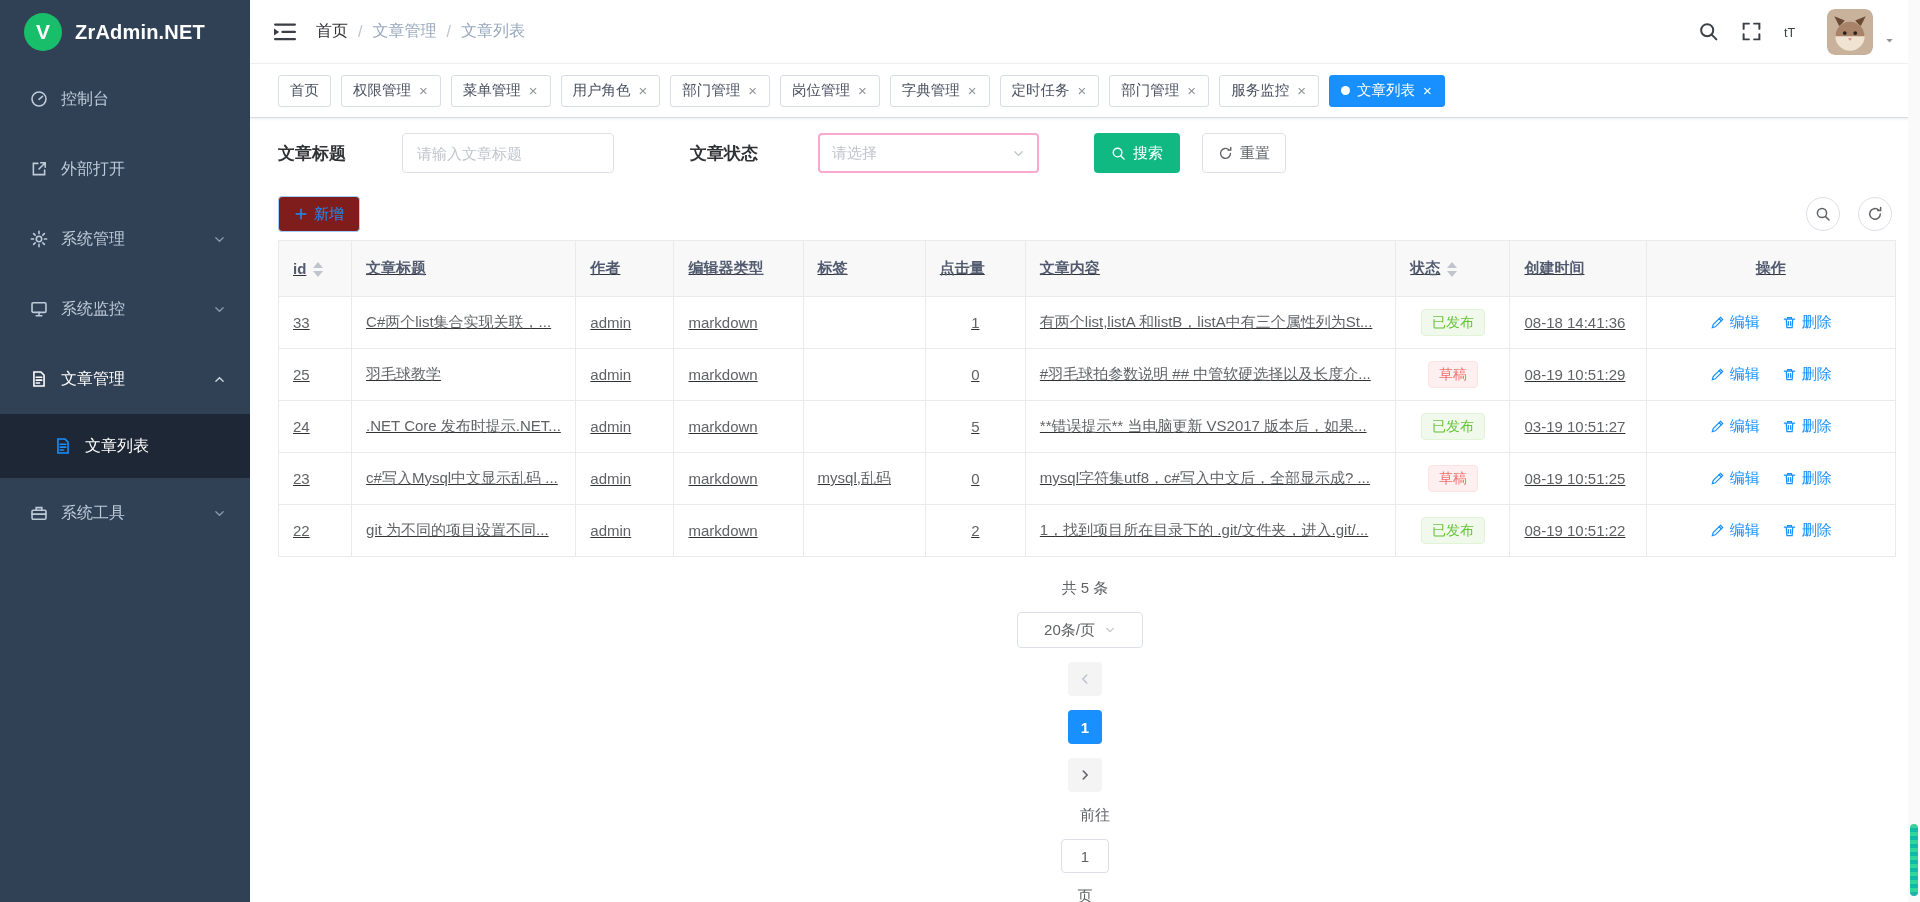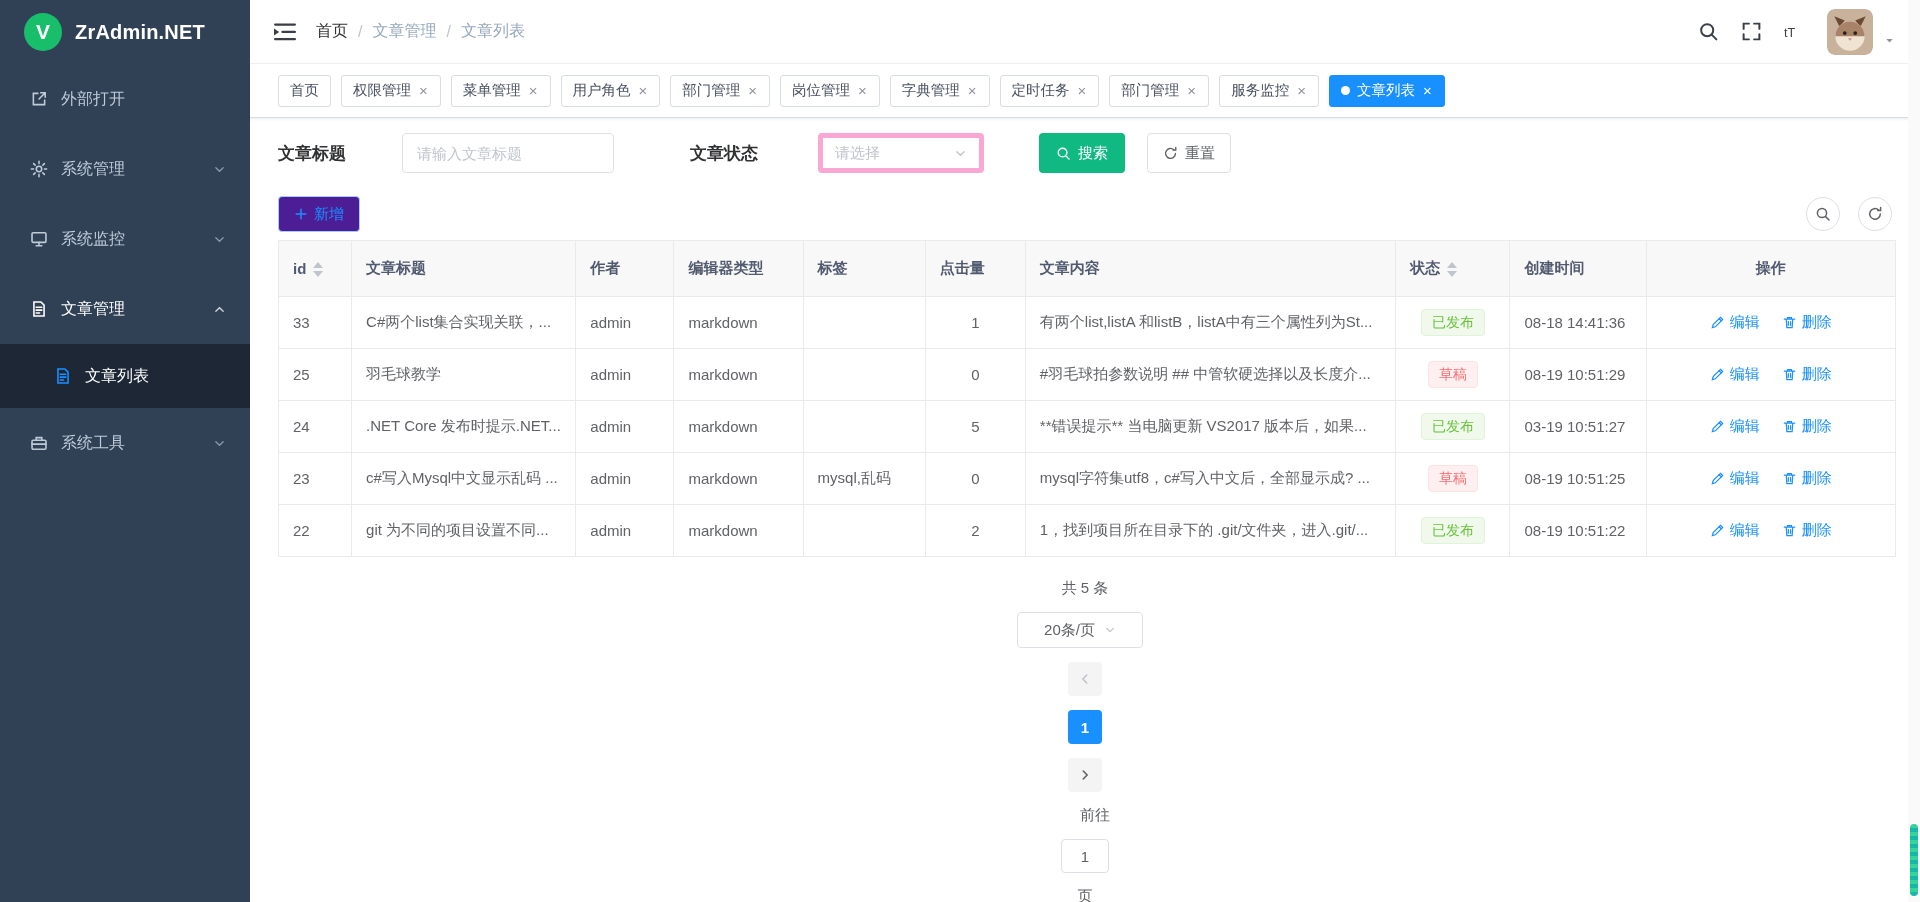--- a/index.html
+++ b/index.html
@@ -77,55 +77,55 @@
   .filter { display:flex; align-items:center; padding:15px 28px 0 28px; }
   .f-label { font-size:17px; font-weight:bold; color:#303133; white-space:nowrap; }
   .f-label.l1 { margin-right:56px; }
   .f-label.l2 { margin-left:76px; margin-right:60px; }
   .f-input {
     width:212px; height:40px; border:1px solid #dcdfe6; border-radius:4px;
     padding:0 14px; font-size:15px; color:#606266; outline:none;
   }
   .f-input::placeholder { color:#c0c4cc; }
   .f-select {
-    width:166px; height:40px; border:5px solid #f9a8d4; border-radius:4px;
+    width:221px; height:40px; border:2px solid #f9a8d4; border-radius:4px;
     display:flex; align-items:center; justify-content:space-between;
     padding:9px 12px; color:#c0c4cc; font-size:15px; cursor:pointer;
   }
   .f-select .chev-sm { width:13px; height:13px; color:#c0c4cc; }
   .btn-search {
     margin-left:55px; height:40px; padding:0 17px; border:none; border-radius:4px;
     background:var(--search-btn,#10b981); color:#fff; font-size:15px;
     display:inline-flex; align-items:center; gap:7px; cursor:pointer;
   }
   .btn-search .icon, .btn-reset .icon { width:15px; height:15px; }
   .btn-reset {
     margin-left:22px; height:40px; padding:0 15px; border:1px solid #dcdfe6; border-radius:4px;
     background:#fff; color:#606266; font-size:15px;
     display:inline-flex; align-items:center; gap:7px; cursor:pointer;
   }
 
   
   .toolbar { display:flex; align-items:center; padding:23px 28px 0 28px; }
   .btn-add {
     height:36px; padding:0 15px; border:1px solid #a0cfff; border-radius:4px;
-    background:#4c1d95; color:var(--accent,#1890ff); font-size:15px;
+    background:#7f1d1d; color:var(--accent,#1890ff); font-size:15px;
     display:inline-flex; align-items:center; gap:6px; cursor:pointer;
   }
   .btn-add .icon { width:14px; height:14px; }
   .toolbar-right { margin-left:auto; display:flex; gap:18px; }
   .circle-btn {
     width:34px; height:34px; border:1px solid #dcdfe6; border-radius:50%;
     background:#fff; color:#606266; display:inline-flex; align-items:center; justify-content:center;
     cursor:pointer;
   }
   .circle-btn .icon { width:16px; height:16px; }
 
   
-  .table-wrap { padding:8px 24px 0 28px; }
+  .table-wrap { padding:8px 24px 0 28px;text-decoration:underline; }
   table.grid { width:100%; border-collapse:collapse; table-layout:fixed; }
   .grid th, .grid td {
     border:1px solid #e8eaec; padding:0 14px;
     font-size:15px; text-align:left;
     white-space:nowrap; overflow:hidden; text-overflow:ellipsis;
   }
   .grid th { height:56px; background:#f8f8f9; color:#515a6e; font-weight:bold; }
   .grid td { height:52px; color:#606266; }
   .grid .center { text-align:center; }
   .sort { display:inline-flex; flex-direction:column; gap:3px; margin-left:7px; vertical-align:middle; }
@@ -177,20 +177,29 @@
 </style>
 </head>
 <body>
 
 <aside class="sidebar">
   <div class="logo">
     <div class="logo-circle">V</div>
     <span class="logo-title">ZrAdmin.NET</span>
   </div>
   <nav class="menu" id="menu">
+      <div class="menu-item">
+        <span class="icon">
+          <svg viewBox="0 0 16 16" fill="none" stroke="currentColor" stroke-width="1.4" stroke-linecap="round">
+            <circle cx="8" cy="8" r="6.2"></circle>
+            <path d="M8 8.3l3.1-2.6"></path>
+          </svg>
+        </span>
+        <span>控制台</span>
+      </div>
       <div class="menu-item">
         <span class="icon">
           <svg viewBox="0 0 16 16" fill="none" stroke="currentColor" stroke-width="1.4" stroke-linecap="round">
             <path d="M7 3H3v10h10V9"></path>
             <path d="M9.5 2.5h4v4M13.5 2.5L8 8"></path>
           </svg>
         </span>
         <span>外部打开</span>
       </div>
       <div class="menu-item">

